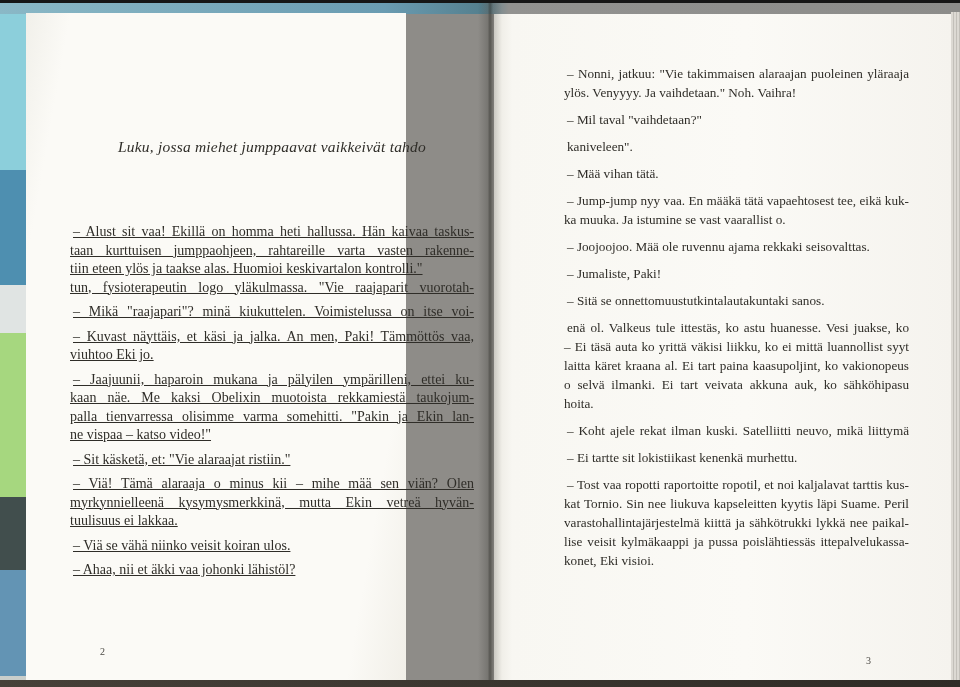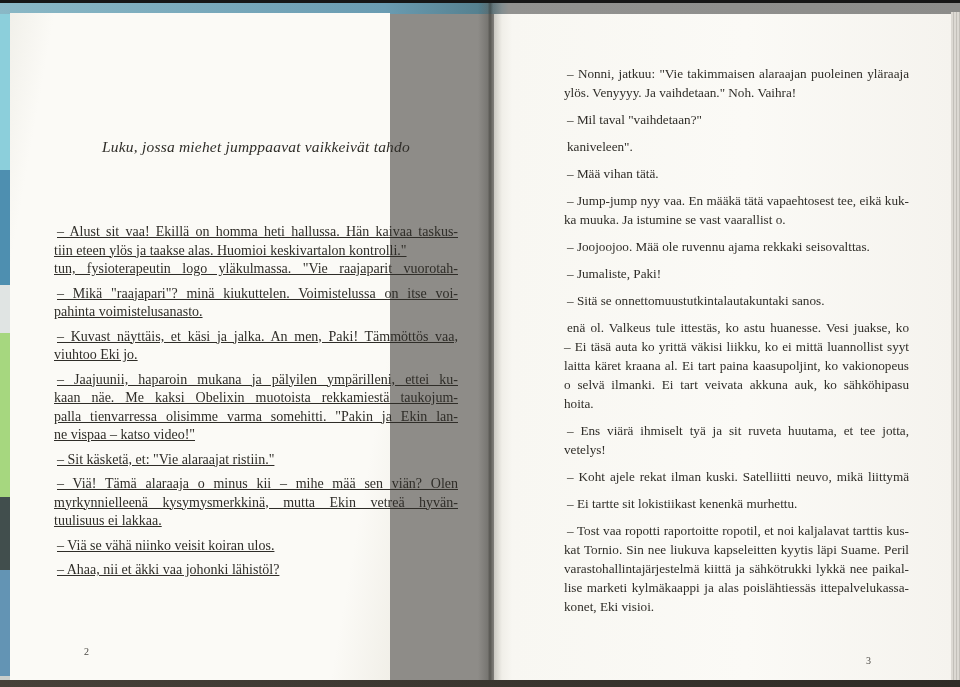--- a/index.html
+++ b/index.html
@@ -28,21 +28,21 @@
   }
   .top-line { position:absolute; top:0; left:0; width:960px; height:3px; background:#161616; z-index:7; }
   .bottom-band {
     position:absolute; bottom:0; left:0; width:960px; height:7px;
     background: linear-gradient(90deg, #474139 0%, #2f2b26 100%); z-index:6;
   }
   .page {
     position:absolute; box-sizing:border-box;
   }
   .page-left {
-    left:10px; top:13px; width:380px; height:667px;
+    left:26px; top:13px; width:380px; height:667px;
     background: linear-gradient(100deg, #f1f0ea 0%, #fbfaf6 9%, #fbfaf6 88%, #f1efe8 100%);
   }
   .page-right {
     left:494px; top:14px; width:458px; height:666px;
     background: linear-gradient(90deg, #eae8e1 0%, #f8f7f2 4%, #fbfaf6 55%, #f5f3ee 100%);
   }
   .gutter {
     position:absolute; left:478px; top:0; width:24px; height:687px; z-index:5;
     background: linear-gradient(90deg, rgba(40,40,35,0) 0%, rgba(40,40,35,0.22) 40%,
                 rgba(40,40,35,0.55) 50%, rgba(40,40,35,0.18) 63%, rgba(40,40,35,0) 100%);
@@ -75,26 +75,26 @@
 
   <div class="cover-strip"></div>
   <div class="top-band"></div>
   <div class="top-line"></div>
 
   <div class="page page-left">
     <div class="chapter-title">Luku, jossa miehet jumppaavat vaikkeivät tahdo</div>
     <div class="textcol textcol-left">
         <div class="para">
           <div class="line">– Alust sit vaa! Ekillä on homma heti hallussa. Hän kaivaa taskus-</div>
+          <div class="line">taan kurttuisen jumppaohjeen, rahtareille varta vasten rakenne-</div>
           <div class="line last">tiin eteen ylös ja taakse alas. Huomioi keskivartalon kontrolli."</div>
           <div class="line">tun, fysioterapeutin logo yläkulmassa. "Vie raajaparit vuorotah-</div>
         </div>
         <div class="para">
           <div class="line">– Mikä "raajapari"? minä kiukuttelen. Voimistelussa on itse voi-</div>
-          <div class="line last">pahinta voimistelusanasto.</div>
         </div>
         <div class="para">
           <div class="line">– Kuvast näyttäis, et käsi ja jalka. An men, Paki! Tämmöttös vaa,</div>
           <div class="line last">viuhtoo Eki jo.</div>
         </div>
         <div class="para">
           <div class="line">– Jaajuunii, haparoin mukana ja pälyilen ympärilleni, ettei ku-</div>
           <div class="line">kaan näe. Me kaksi Obelixin muotoista rekkamiestä taukojum-</div>
           <div class="line">palla tienvarressa olisimme varma somehitti. "Pakin ja Ekin lan-</div>
           <div class="line last">ne vispaa – katso video!"</div>
@@ -145,33 +145,30 @@
         <div class="para">
           <div class="line last">– Sitä se onnettomuustutkintalautakuntaki sanos.</div>
         </div>
         <div class="para">
           <div class="line">enä ol. Valkeus tule ittestäs, ko astu huanesse. Vesi juakse, ko</div>
           <div class="line">– Ei täsä auta ko yrittä väkisi liikku, ko ei mittä luannollist syyt</div>
           <div class="line">laitta käret kraana al. Ei tart paina kaasupoljint, ko vakionopeus</div>
           <div class="line last">o selvä ilmanki. Ei tart veivata akkuna auk, ko sähköhipasu hoita.</div>
         </div>
         <div class="para">
-          <div class="line last">– Ens viärä ihmiselt tyä ja sit ruveta huutama, et tee jotta, vetelys!</div>
-        </div>
-        <div class="para">
           <div class="line">– Koht ajele rekat ilman kuski. Satelliitti neuvo, mikä liittymä</div>
         </div>
         <div class="para">
           <div class="line last">– Ei tartte sit lokistiikast kenenkä murhettu.</div>
         </div>
         <div class="para">
           <div class="line">– Tost vaa ropotti raportoitte ropotil, et noi kaljalavat tarttis kus-</div>
           <div class="line">kat Tornio. Sin nee liukuva kapseleitten kyytis läpi Suame. Peril</div>
           <div class="line">varastohallintajärjestelmä kiittä ja sähkötrukki lykkä nee paikal-</div>
-          <div class="line">lise marketi kylmäkaappi ja alas poislähtiessäs ittepalvelukassa-</div>
+          <div class="line">lise veisit kylmäkaappi ja pussa poislähtiessäs ittepalvelukassa-</div>
           <div class="line last">konet, Eki visioi.</div>
         </div>
       </div>
     <div class="pagenum pagenum-right">3</div>
   </div>
 
   <div class="gutter"></div>
   <div class="right-edge"></div>
   <div class="bottom-band"></div>
 

